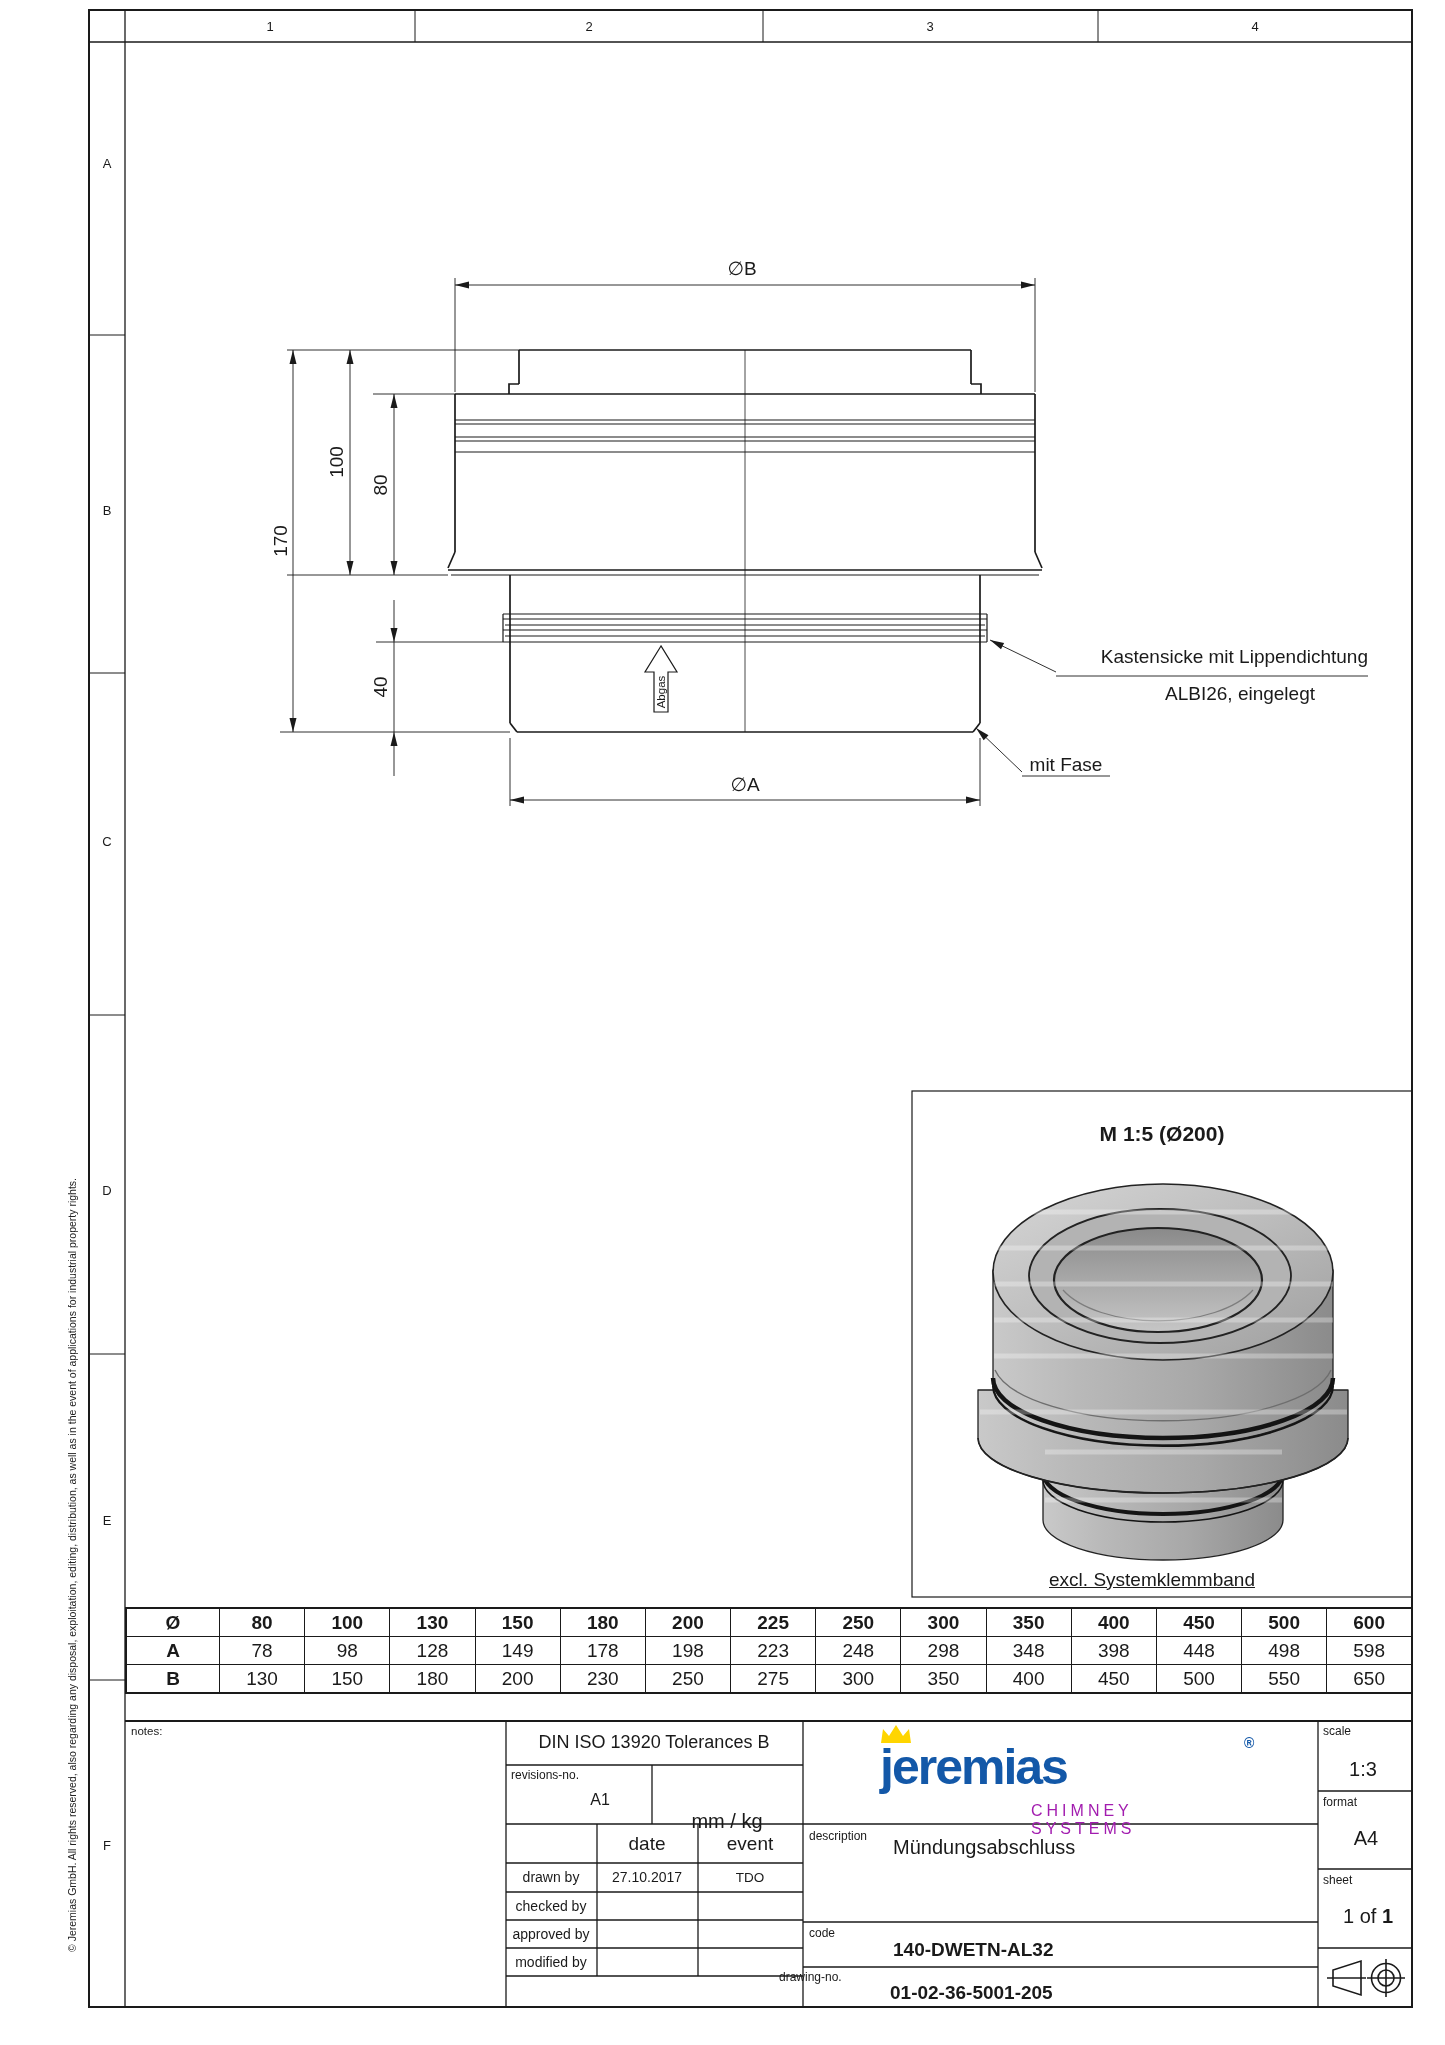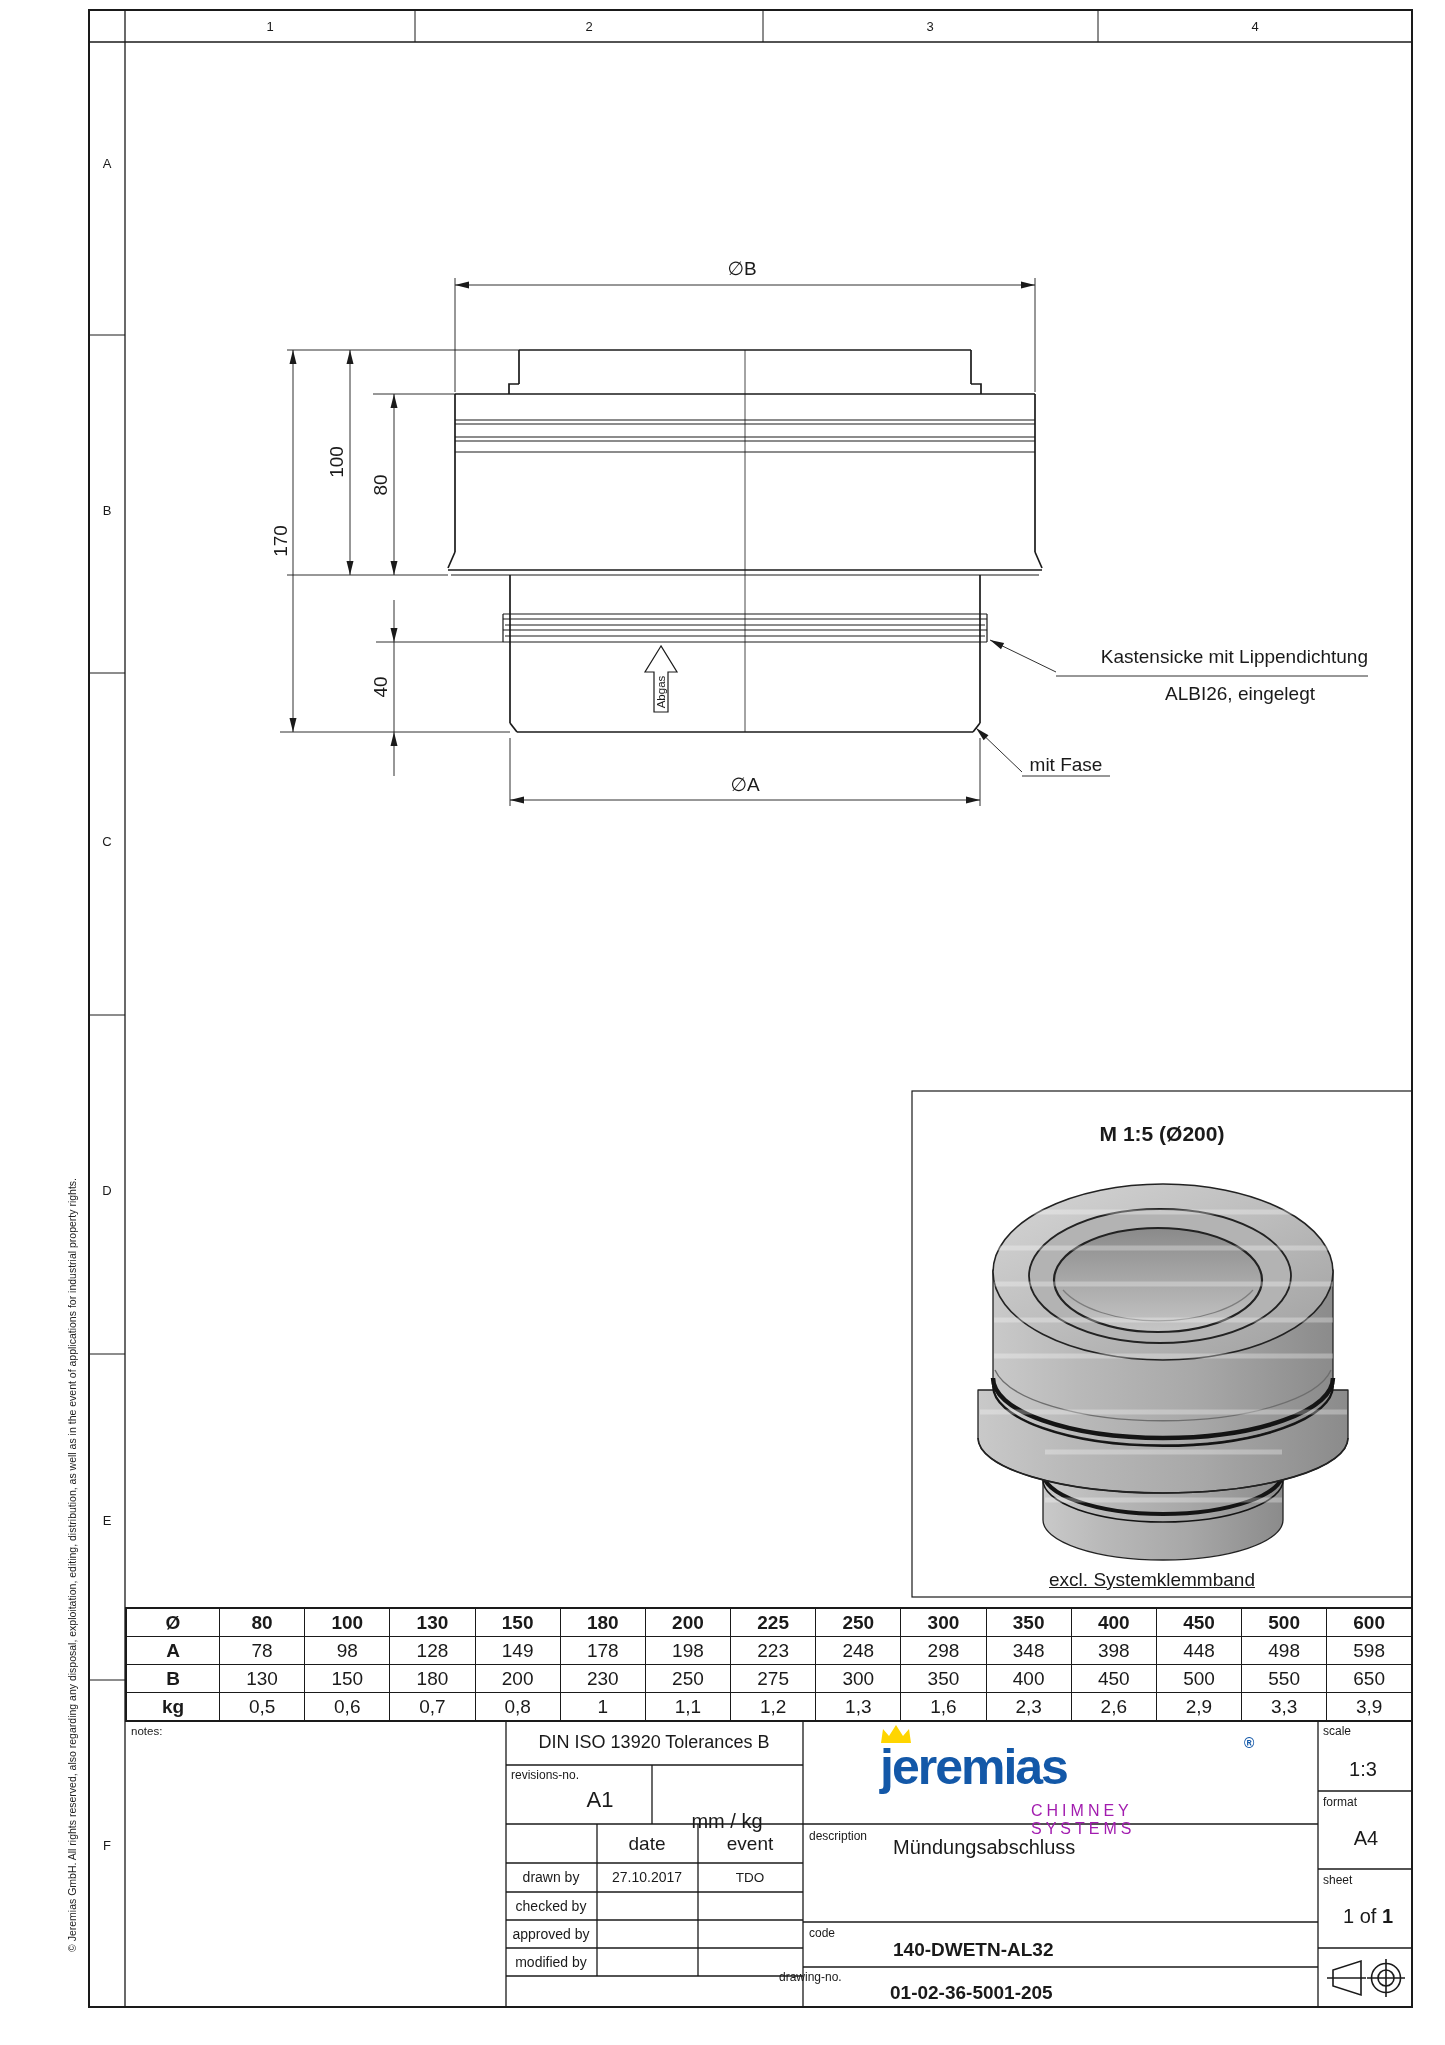--- a/index.html
+++ b/index.html
@@ -307,45 +307,28 @@
           <td>250</td>
           <td>275</td>
           <td>300</td>
           <td>350</td>
           <td>400</td>
           <td>450</td>
           <td>500</td>
           <td>550</td>
           <td>650</td>
         </tr>
-        <tr class="">
-          <td class="rowhead" style="width: 92px;">kg</td>
-          <td>0,5</td>
-          <td>0,6</td>
-          <td>0,7</td>
-          <td>0,8</td>
-          <td>1</td>
-          <td>1,1</td>
-          <td>1,2</td>
-          <td>1,3</td>
-          <td>1,6</td>
-          <td>2,3</td>
-          <td>2,6</td>
-          <td>2,9</td>
-          <td>3,3</td>
-          <td>3,9</td>
-        </tr>
       </tbody>
   </table>
 
   <div class="lbl" style="left:131px;top:1725px;font-size:11.5px;">notes:</div>
   <div class="txt ctr" style="left:654px;top:1742px;font-size:18px;">DIN ISO 13920 Tolerances B</div>
 
   <div class="lbl" style="left:511px;top:1768px;">revisions-no.</div>
-  <div class="txt ctr" style="left:600px;top:1800px;font-size:22px;">A1</div>
+  <div class="txt ctr" style="left:600px;top:1800px;font-size:16px;">A1</div>
   <div class="txt ctr" style="left:727px;top:1797px;font-size:20px;margin-top:24px;">mm / kg</div>
 
   <div class="txt ctr" style="left:647px;top:1844px;font-size:19px;">date</div>
   <div class="txt ctr" style="left:750px;top:1844px;font-size:19px;">event</div>
 
   <div class="txt ctr" style="left:551px;top:1877px;font-size:14px;">drawn by</div>
   <div class="txt ctr" style="left:647px;top:1877px;font-size:14px;">27.10.2017</div>
   <div class="txt ctr" style="left:750px;top:1877px;font-size:13.5px;">TDO</div>
   <div class="txt ctr" style="left:551px;top:1906px;font-size:14px;">checked by</div>
   <div class="txt ctr" style="left:551px;top:1934px;font-size:14px;">approved by</div>

